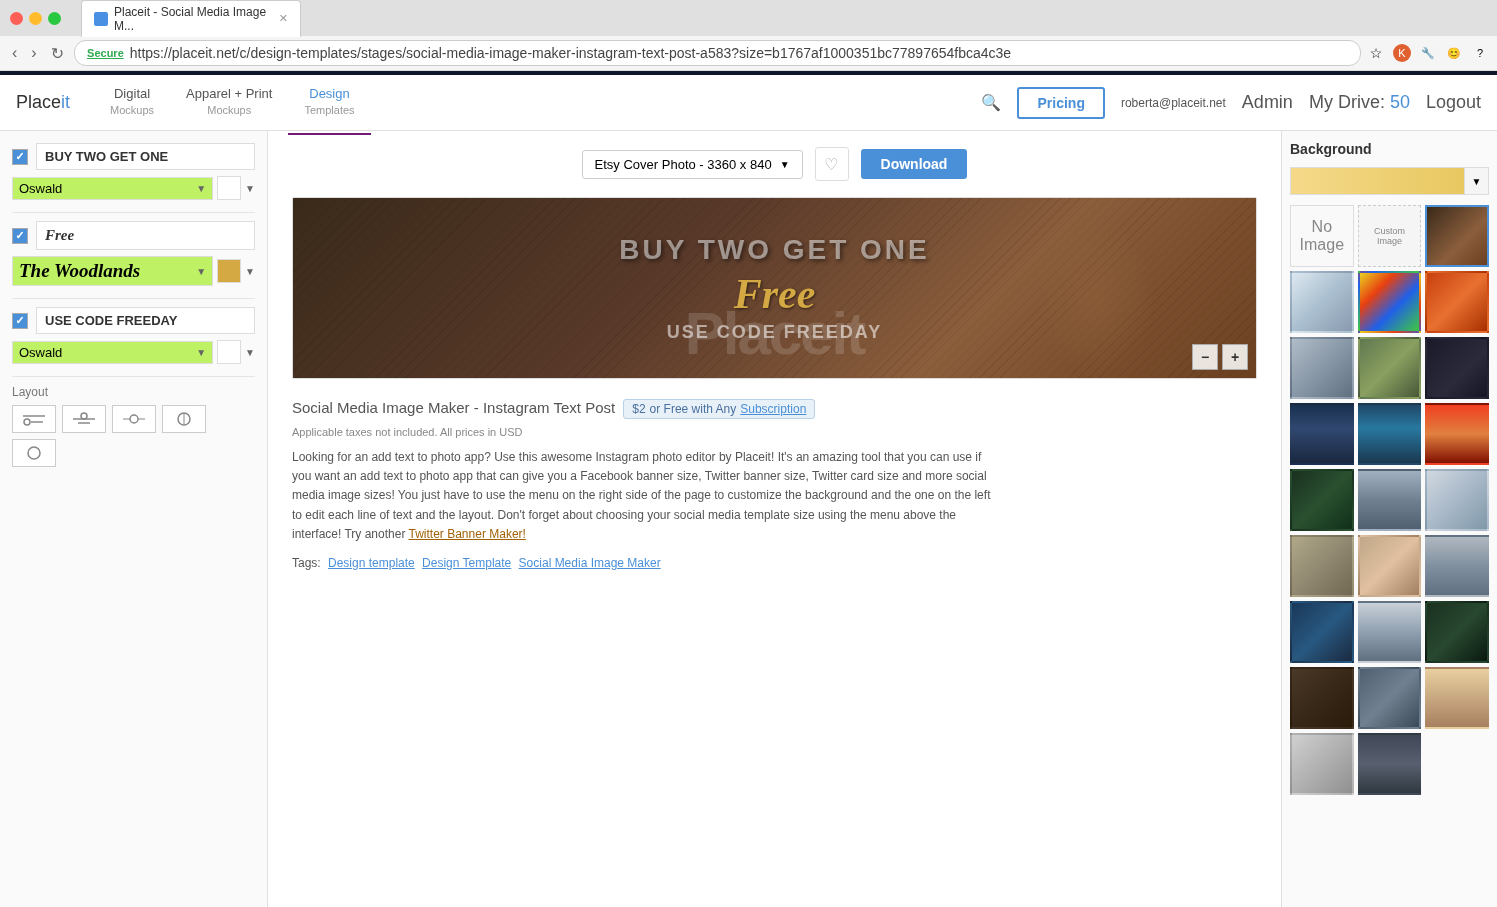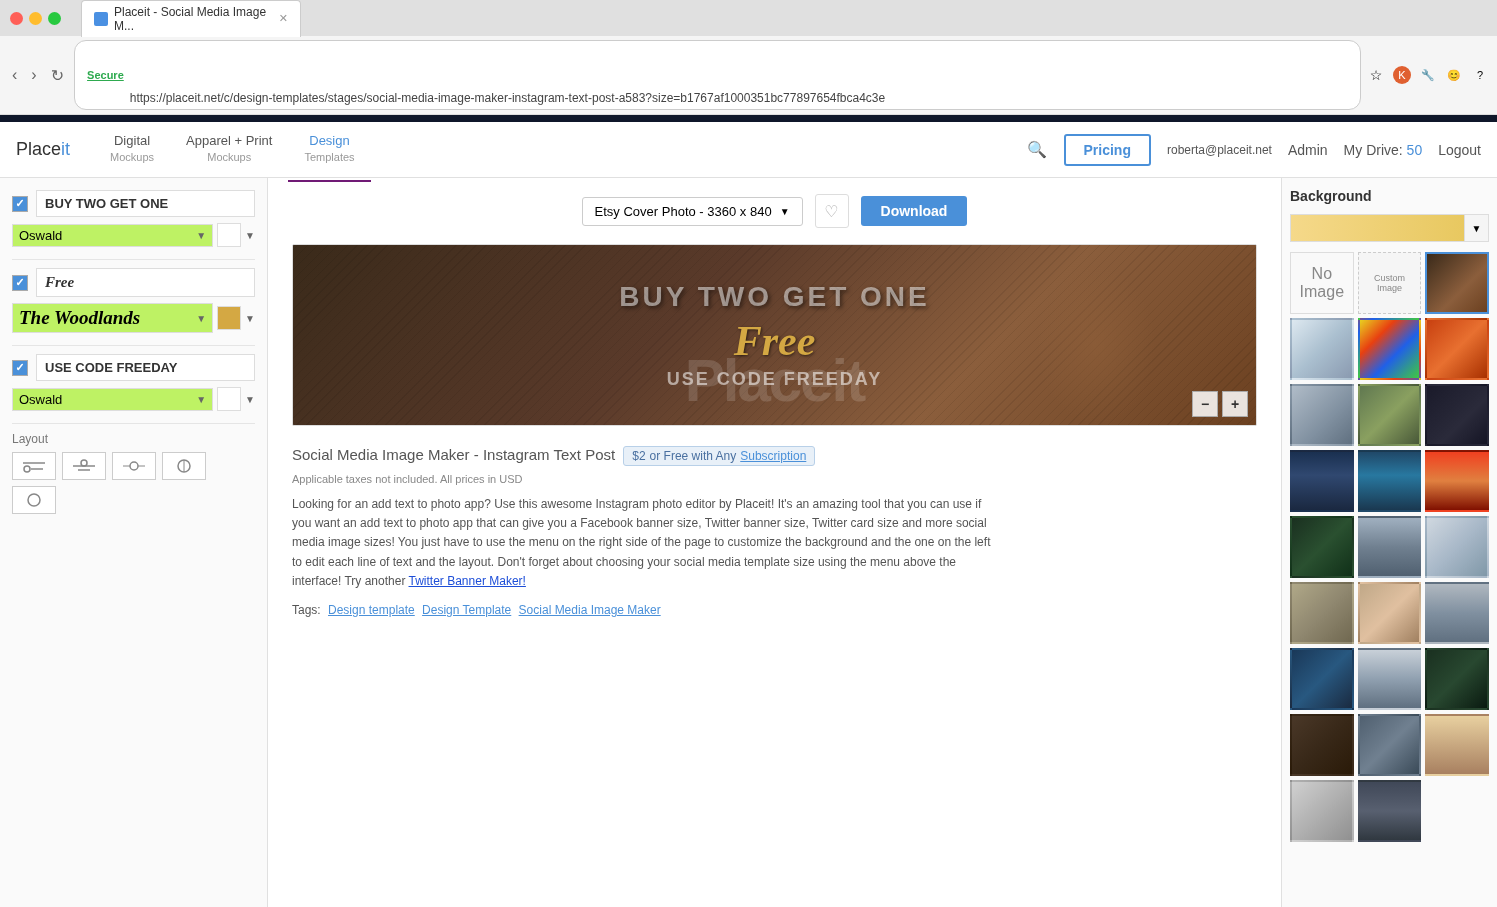--- a/index.html
+++ b/index.html
@@ -1,21 +1,21 @@
 <!DOCTYPE html>
 <html><head>
   <meta charset="utf-8">
   <style>
     * { box-sizing: border-box; margin: 0; padding: 0; }
     body { font-family: Arial, sans-serif; font-size: 13px; background: #f0f0f0; overflow: hidden; }
 
     
     .browser-chrome {
       background: #84cc16;
-      border-bottom: 7px solid #0f172a;
+      border-bottom: 4px solid #0f172a;
     }
     .browser-titlebar {
       display: flex;
       align-items: center;
       padding: 8px 10px;
       background: #e0e0e0;
       height: 36px;
     }
     .traffic-lights { display: flex; gap: 6px; margin-right: 10px; }
     .traffic-light { width: 13px; height: 13px; border-radius: 50%; }
@@ -98,21 +98,21 @@
       background: none;
       border: 2px solid #4a90d9;
       color: #4a90d9;
       padding: 6px 18px;
       border-radius: 3px;
       font-size: 14px;
       font-weight: bold;
       cursor: pointer;
     }
     .nav-user { color: #555; font-size: 12px; }
-    .nav-link { color: #555; font-size: 14px; cursor: pointer; }
+    .nav-link { color: #555; font-size: 18px; cursor: pointer; }
     .drive-count { color: #4a90d9; }
 
     
     .main-layout { display: flex; flex: 1; overflow: hidden; }
 
     
     .left-panel {
       width: 268px;
       border-right: 1px solid #e0e0e0;
       overflow-y: auto;
@@ -347,21 +347,21 @@
       border: 1px solid #b8d0e8;
       color: #4a70a0;
       padding: 2px 8px;
       border-radius: 3px;
       font-size: 12px;
       margin-left: 8px;
     }
     .product-price-badge a { color: #4a90d9; }
     .tax-note { font-size: 11px; color: #888; margin-bottom: 10px; }
     .product-desc { font-size: 12px; color: #555; line-height: 1.6; margin-bottom: 12px; }
-    .product-desc a { color: #1d4ed8; }
+    .product-desc a { color: #a16207; }
     .tags { font-size: 12px; color: #555; }
     .tags a { color: #4a90d9; margin-left: 4px; }
 
     
     .right-panel {
       width: 216px;
       border-left: 1px solid #e0e0e0;
       overflow-y: auto;
       padding: 10px 8px;
       flex-shrink: 0;
@@ -462,21 +462,21 @@
         <span class="tab-close">✕</span>
       </div>
     </div>
   </div>
   <div class="browser-toolbar">
     <button class="nav-btn">‹</button>
     <button class="nav-btn">›</button>
     <button class="nav-btn">↻</button>
     <div class="address-bar">
       <span class="secure-badge">Secure</span>
-      <span style="font-size:12px; color:#444; overflow:hidden; white-space:nowrap; text-overflow:ellipsis;margin-top:46px;">https://placeit.net/c/design-templates/stages/social-media-image-maker-instagram-text-post-a583?size=b1767af1000351bc77897654fbca4c3e</span>
+      <span style="font-size:14px; color:#444; overflow:hidden; white-space:nowrap; text-overflow:ellipsis;">https://placeit.net/c/design-templates/stages/social-media-image-maker-instagram-text-post-a583?size=b1767af1000351bc77897654fbca4c3e</span>
     </div>
     <div class="toolbar-icons">
       <div class="toolbar-icon" style="font-size:14px;">☆</div>
       <div class="toolbar-icon" style="background:#e06030; color:#fff;">K</div>
       <div class="toolbar-icon">🔧</div>
       <div class="toolbar-icon">😊</div>
       <div class="toolbar-icon">?</div>
     </div>
   </div>
 </div>

